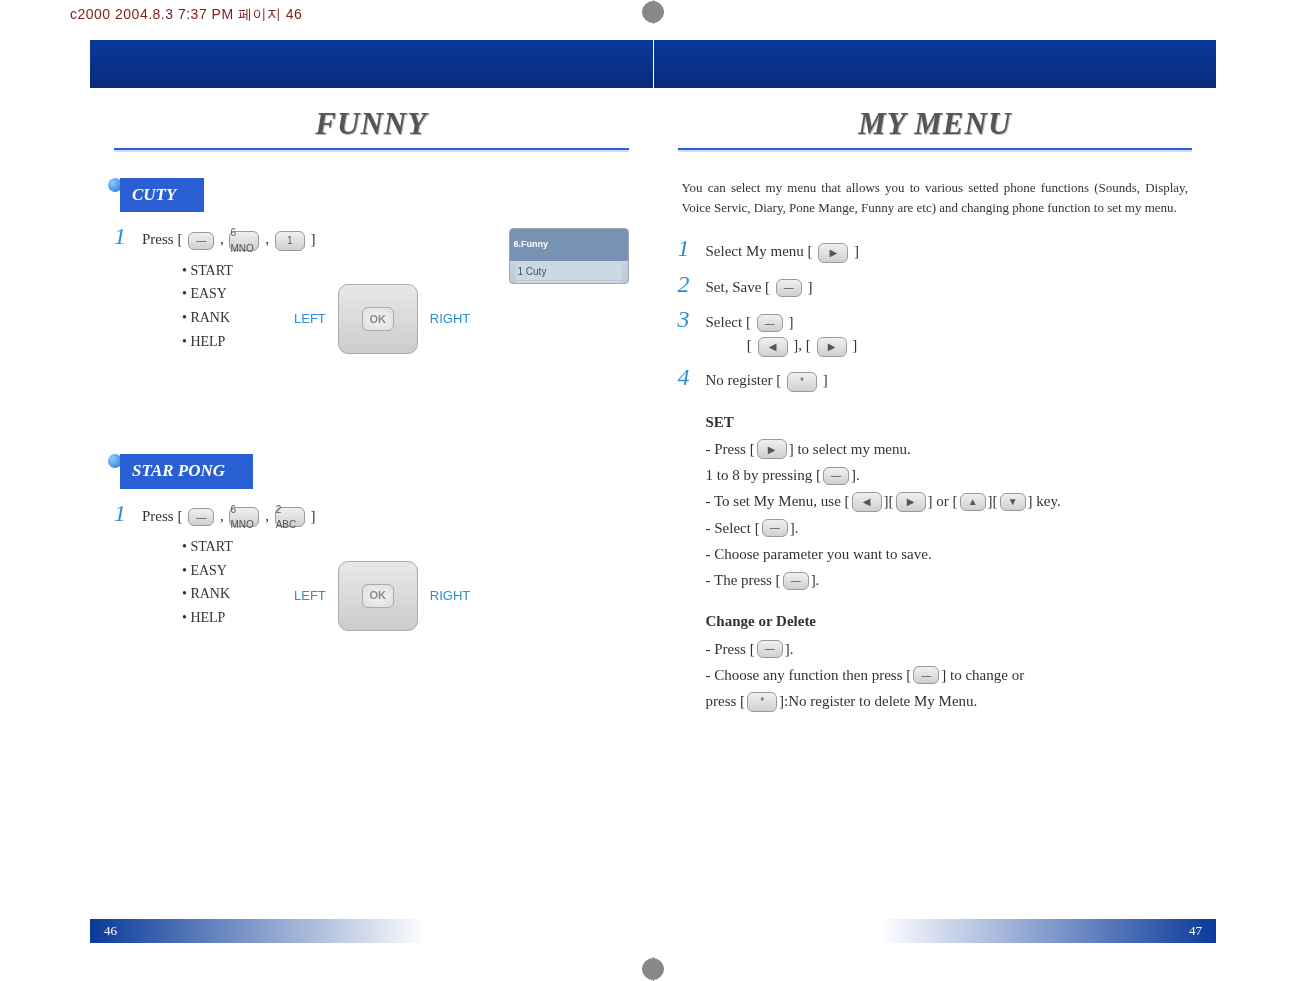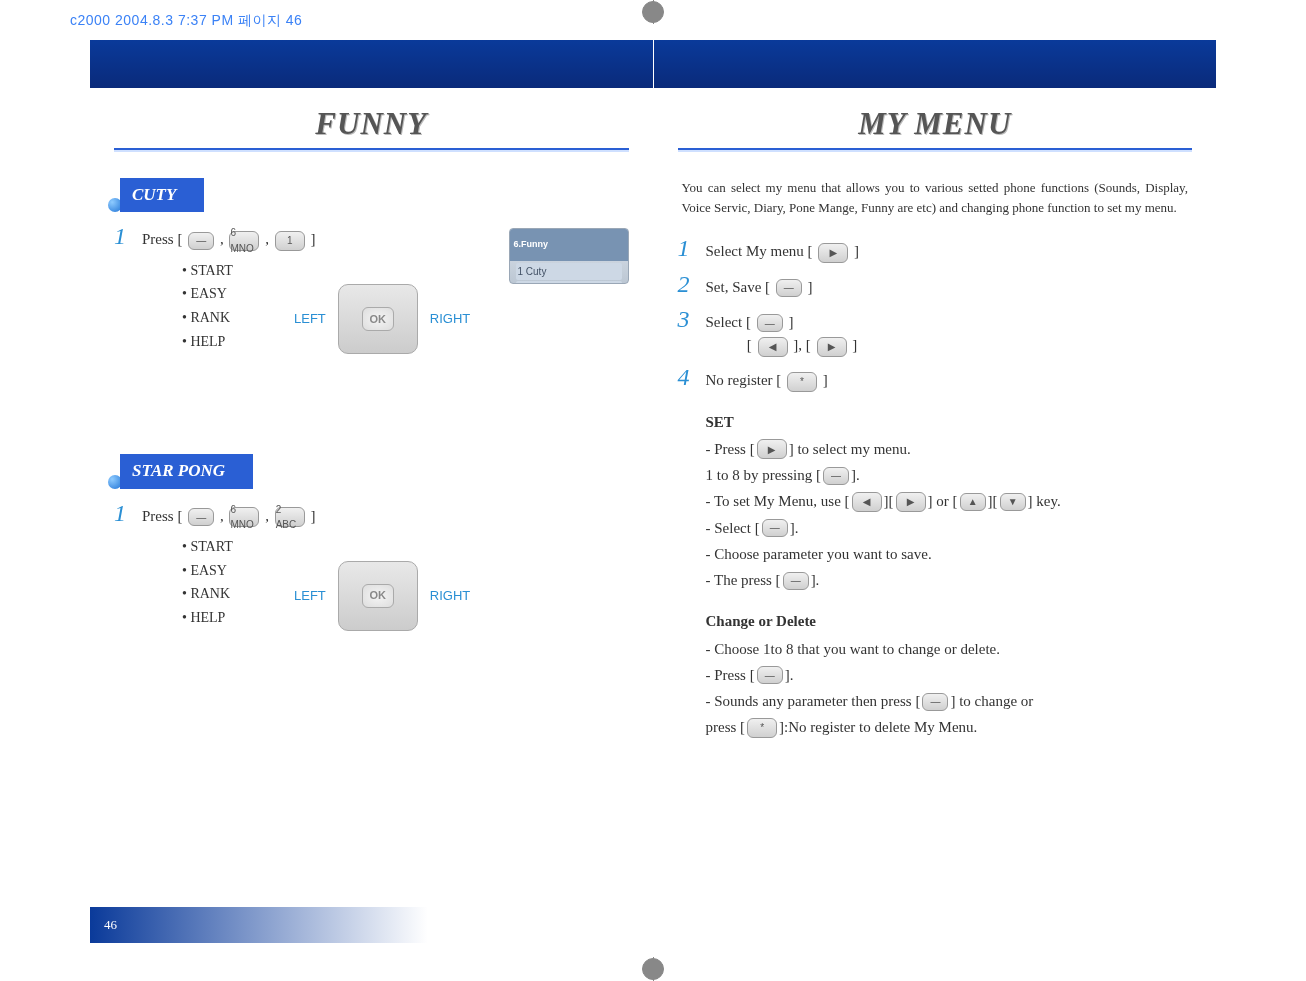--- a/index.html
+++ b/index.html
@@ -26,24 +26,24 @@
   .crop-mark.bottom { bottom: 0; left: 50%; transform: translateX(-50%); }
   .crop-mark::before {
     width: 1px; height: 24px; left: 50%; top: 0;
   }
   .crop-mark::after {
     width: 20px; height: 20px; border: 1px solid #888; border-radius: 50%;
     left: 50%; top: 50%; transform: translate(-50%, -50%);
   }
   .print-header {
     position: absolute;
-    top: 12px; left: 70px;
+    top: 6px; left: 70px;
     font-family: Arial, sans-serif;
     font-size: 14px;
-    color: #3b82f6;
+    color: #7f1d1d;
     letter-spacing: 0.5px;
   }
   .spread {
     position: absolute;
     top: 28px;
     left: 90px;
     right: 90px;
     bottom: 28px;
     display: flex;
   }
@@ -71,21 +71,21 @@
   }
   .title-rule {
     height: 2px;
     background: #2a5fd4;
     margin: 0 24px 28px;
     box-shadow: 0 2px 0 #cfe0ff;
   }
   .content { padding: 0 24px; font-size: 15px; line-height: 1.55; }
   .section-head {
     display: flex;
-    align-items: flex-end;
+    align-items: flex-start;
     margin-bottom: 12px;
   }
   .dot {
     width: 14px; height: 14px; border-radius: 50%;
     background: radial-gradient(circle at 30% 30%, #8ecbff, #1f73d6);
     margin-left: -6px;
   }
   .section-bar {
     flex: 0 0 auto;
     font-family: Georgia, serif;
@@ -175,21 +175,21 @@
     overflow: hidden;
   }
   .screenshot .titlebar { font-weight: bold; font-size: 9px; color: #fff; background: #7893b2; margin: -4px -6px 2px; padding: 9px 4px; }
   .screenshot .row { background: #cdd8e5; padding: 1px 2px; margin: 1px 0; border-radius: 2px; }
   .intro { text-align: justify; margin: 0 4px 18px; font-size: 13px; }
   .subhead { font-weight: bold; margin: 18px 0 4px 28px; }
   .det-line { margin: 3px 0 3px 28px; display: flex; align-items: center; flex-wrap: wrap; gap: 0; }
   .footer-bar {
     position: absolute;
     bottom: 10px;
-    height: 36px;
+    height: 24px;
     background: linear-gradient(to right, #0a3a9a, rgba(10,58,154,0));
     display: flex;
     align-items: center;
     color: #fff;
     font-size: 13px;
     padding: 0 14px;
   }
   .footer-left { left: 0; width: 60%; }
   .footer-right {
     right: 0; width: 60%;
@@ -360,33 +360,35 @@
         <span>].</span>
       </div>
       <div class="det-line">- Choose parameter you want to save.</div>
       <div class="det-line">
         <span>- The press [</span>
         <span class="key-btn soft">—</span>
         <span>].</span>
       </div>
 
       <div class="subhead">Change or Delete</div>
-      <div class="det-line">- Choose 1to 8 that you want to change or delete.</div>
       <div class="det-line">
         <span>- Press [</span>
         <span class="key-btn soft">—</span>
         <span>].</span>
       </div>
       <div class="det-line">
-        <span>- Sounds any parameter then press [</span>
+        <span>- Choose any function then press [</span>
         <span class="key-btn soft">—</span>
         <span>] to change or</span>
       </div>
       <div class="det-line">
         <span>  press [</span>
         <span class="key-btn">*</span>
         <span>]:No register to delete My Menu.</span>
       </div>
     </div>
 
+    <div class="footer-bar footer-right">
+      <span>47</span>
+    </div>
   </div>
 
 </div>
 
 </body></html>

